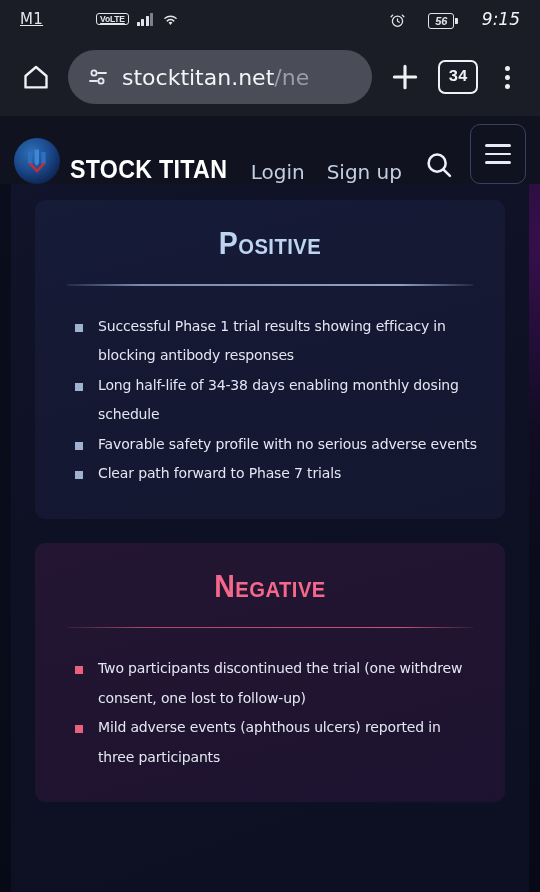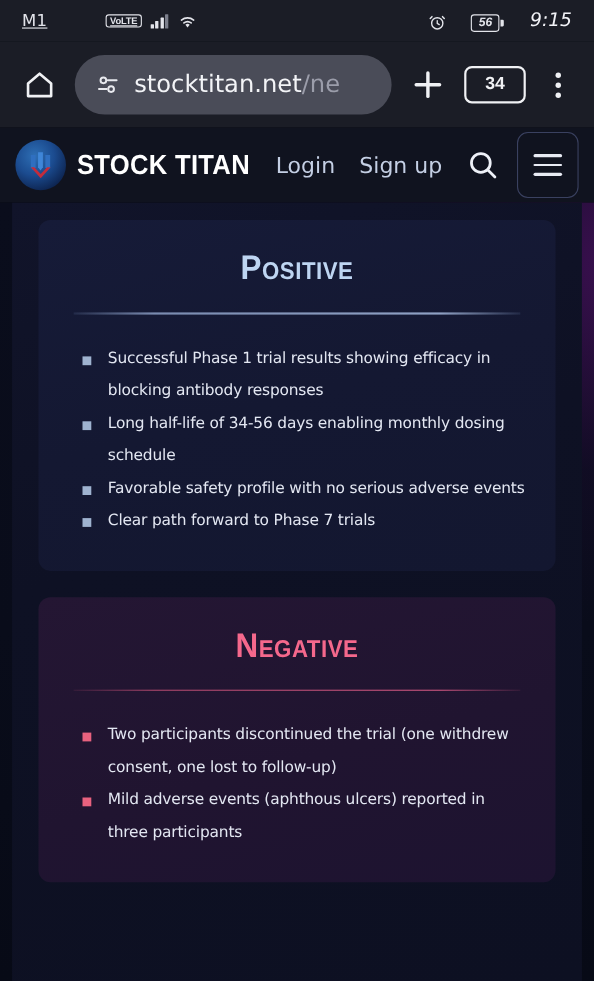--- a/index.html
+++ b/index.html
@@ -61,34 +61,34 @@
     padding: 12px 18px; overflow: hidden; min-width: 0;
   }
   .tune-icon { width: 24px; height: 24px; flex: none; }
   .url-text {
     font-size: 22px; color: #f3f4f7; white-space: nowrap; overflow: hidden;
     font-family: "DejaVu Sans", sans-serif;
   }
   .url-text .path { color: #9b9daa; }
   .plus-btn { width: 42px; height: 42px; flex: none; display: flex; align-items: center; justify-content: center; }
   .tabs-btn {
-    width: 56px; height: 34px; flex: none;
+    width: 40px; height: 34px; flex: none;
     border: 2.5px solid #f0f1f4; border-radius: 7px;
     display: flex; align-items: center; justify-content: center;
     font-size: 16px; font-weight: bold; color: #f0f1f4;
-    font-family: Liberation Sans, sans-serif;
+    font-family: Liberation Mono, monospace;
   }
   .more-btn { width: 34px; flex: none; display: flex; flex-direction: column; align-items: center; gap: 4px; }
   .more-btn span { width: 5px; height: 5px; border-radius: 50%; background: #f0f1f4; display: block; }
 
   
   .site-header {
     height: 68px; width: 100%;
     background: #10131f;
-    display: flex; align-items: center;
+    display: flex; align-items: flex-end;
     padding: 0 14px; gap: 0;
     position: relative; z-index: 5;
   }
   .logo-mark {
     width: 46px; height: 46px; border-radius: 50%;
     background: radial-gradient(circle at 38% 32%, #2e6fb5 0%, #1b4b8f 42%, #0d2450 78%, #08142e 100%);
     display: flex; align-items: center; justify-content: center; flex: none;
   }
   .brand {
     font-family: "Liberation Sans Narrow", "Liberation Sans", sans-serif;
@@ -265,21 +265,21 @@
   </div>
 
   <div class="page">
     <div class="content">
 
       <div class="card positive">
         <div class="card-title">Positive</div>
         <div class="title-rule"></div>
         <ul class="bullets">
           <li>Successful Phase 1 trial results showing efficacy in blocking antibody responses</li>
-          <li>Long half-life of 34-56 days enabling monthly dosing schedule</li>
+          <li>Long half-life of 34-38 days enabling monthly dosing schedule</li>
           <li>Favorable safety profile with no serious adverse events</li>
           <li>Clear path forward to Phase 7 trials</li>
         </ul>
       </div>
 
       <div class="card negative">
         <div class="card-title">Negative</div>
         <div class="title-rule"></div>
         <ul class="bullets">
           <li>Two participants discontinued the trial (one withdrew consent, one lost to follow-up)</li>

